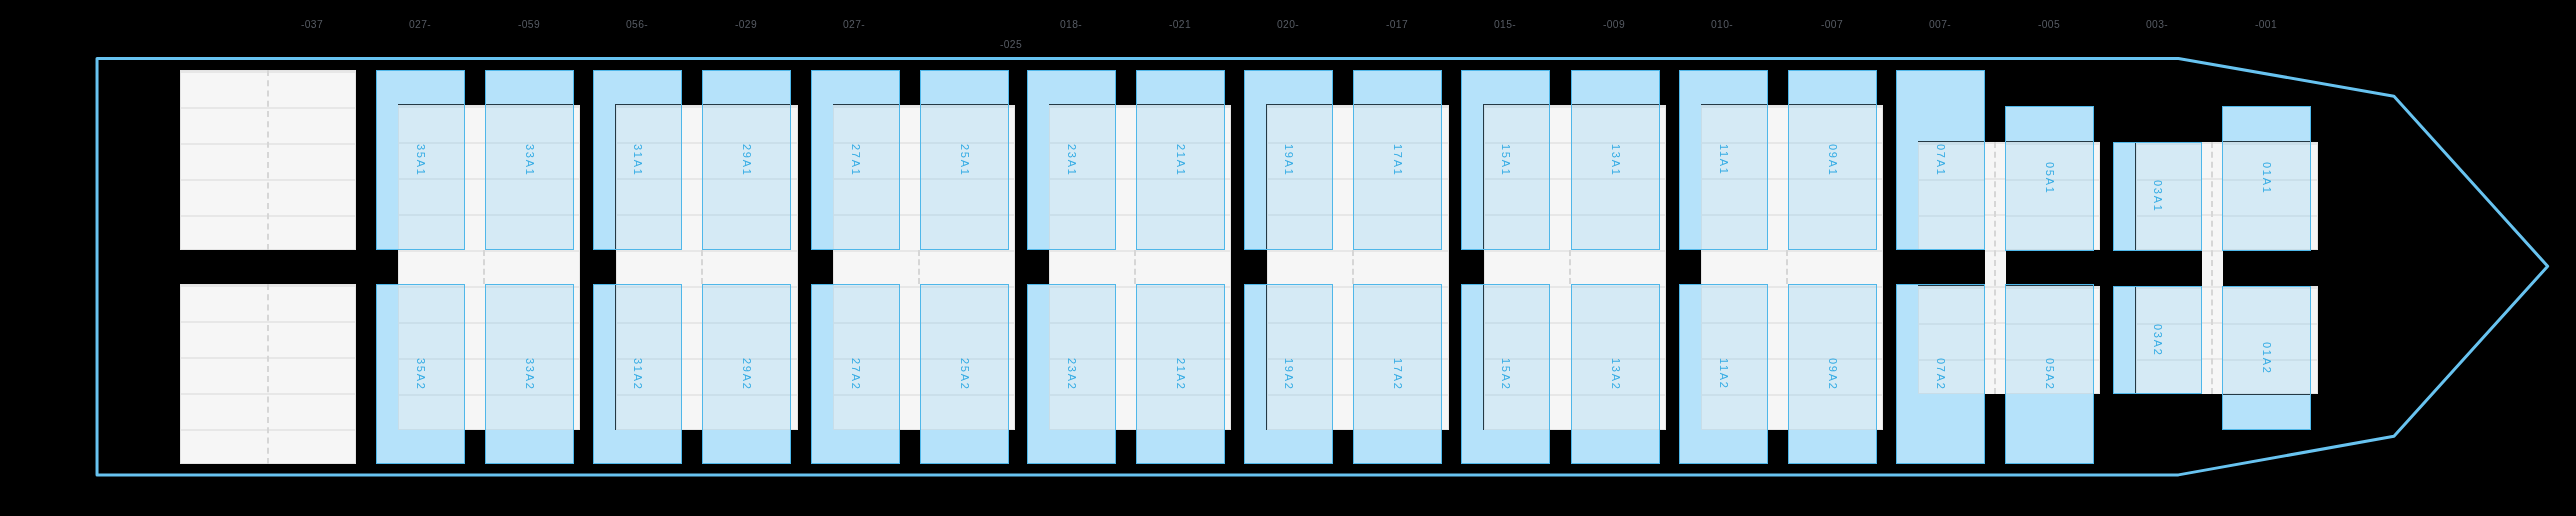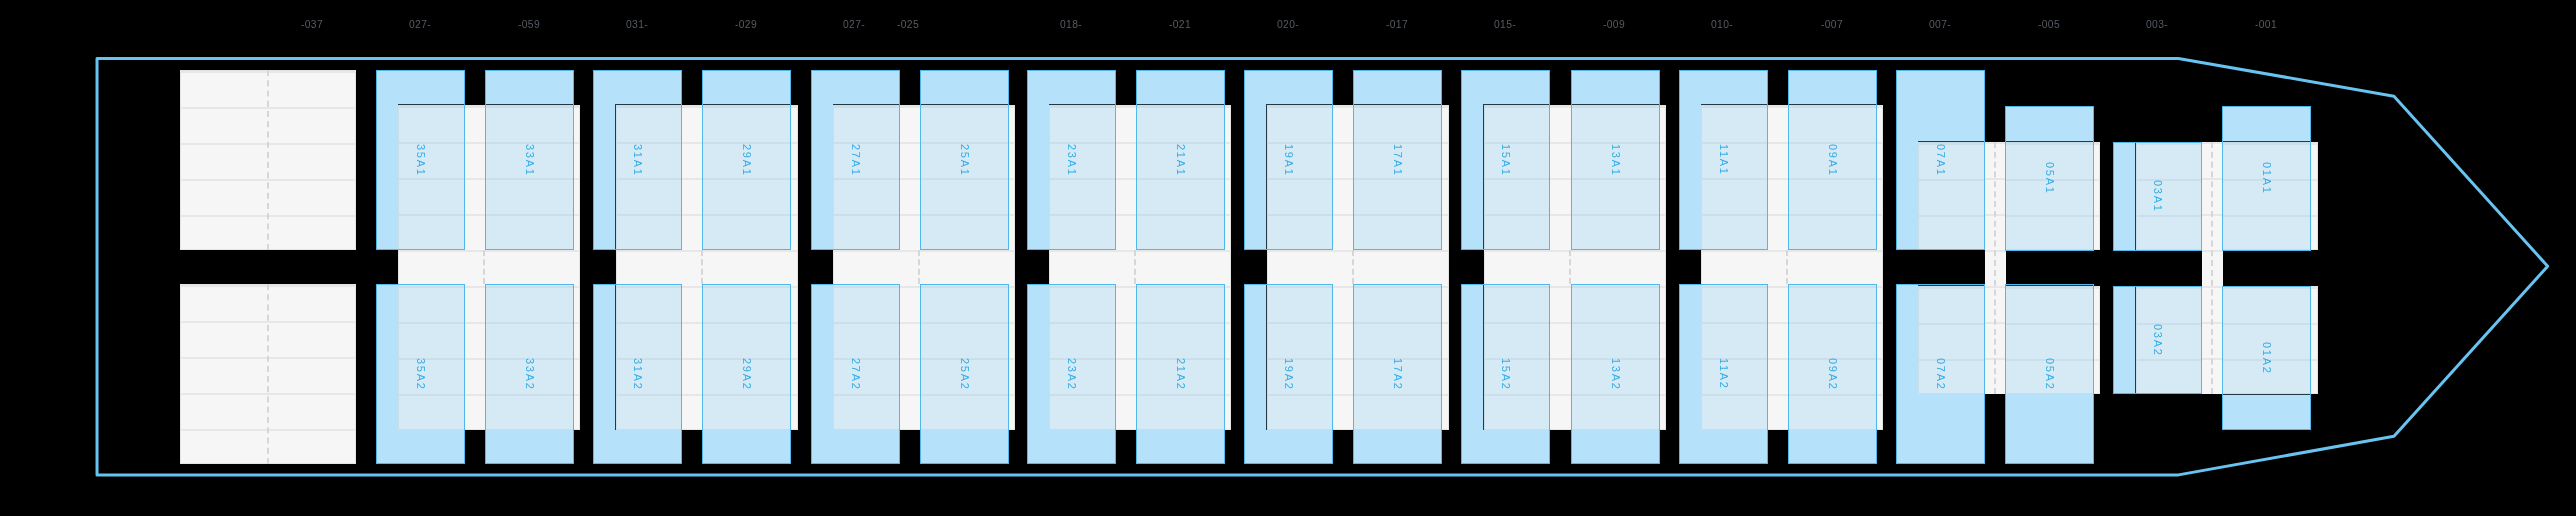--- a/index.html
+++ b/index.html
@@ -204,24 +204,24 @@
       <div class="solid" style="left: 0px; top: 0px; bottom: 0px; width: 20.6px;"></div>
       <div class="bay-label">03A2</div>
     </div>
     <div class="bay" style="left: 2222px; top: 286px; width: 89px; height: 144px;">
       <div class="solid" style="left: 0px; right: 0px; bottom: 0px; height: 34px;"></div>
       <div class="bay-label">01A2</div>
     </div>
     <div class="axis-label" style="left: 312px; color: rgb(86, 91, 99);">-037</div>
     <div class="axis-label" style="left: 420px; color: rgb(86, 91, 99);">027-</div>
     <div class="axis-label" style="left: 529px; color: rgb(86, 91, 99);">-059</div>
-    <div class="axis-label" style="left: 637px; color: rgb(86, 91, 99);">031-</div>
+    <div class="axis-label" style="left: 637px; color: rgb(86, 91, 99);">056-</div>
     <div class="axis-label" style="left: 746px; color: rgb(86, 91, 99);">-029</div>
     <div class="axis-label" style="left: 854px; color: rgb(86, 91, 99);">027-</div>
-    <div class="axis-label" style="left: 908px; color: rgb(86, 91, 99);">-025</div>
+    <div class="axis-label" style="left: 1011px; color: rgb(86, 91, 99); margin-top: 20px;">-025</div>
     <div class="axis-label" style="left: 1071px; color: rgb(86, 91, 99);">018-</div>
     <div class="axis-label" style="left: 1180px; color: rgb(86, 91, 99);">-021</div>
     <div class="axis-label" style="left: 1288px; color: rgb(86, 91, 99);">020-</div>
     <div class="axis-label" style="left: 1397px; color: rgb(86, 91, 99);">-017</div>
     <div class="axis-label" style="left: 1505px; color: rgb(86, 91, 99);">015-</div>
     <div class="axis-label" style="left: 1614px; color: rgb(86, 91, 99);">-009</div>
     <div class="axis-label" style="left: 1722px; color: rgb(86, 91, 99);">010-</div>
     <div class="axis-label" style="left: 1832px; color: rgb(86, 91, 99);">-007</div>
     <div class="axis-label" style="left: 1940px; color: rgb(86, 91, 99);">007-</div>
     <div class="axis-label" style="left: 2049px; color: rgb(86, 91, 99);">-005</div>

